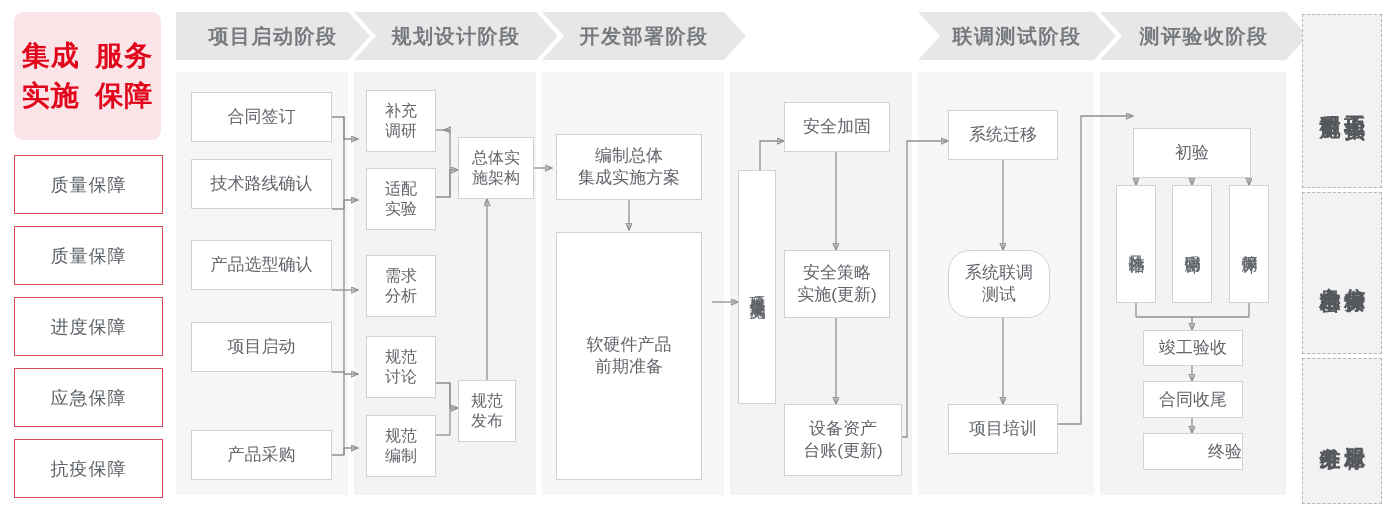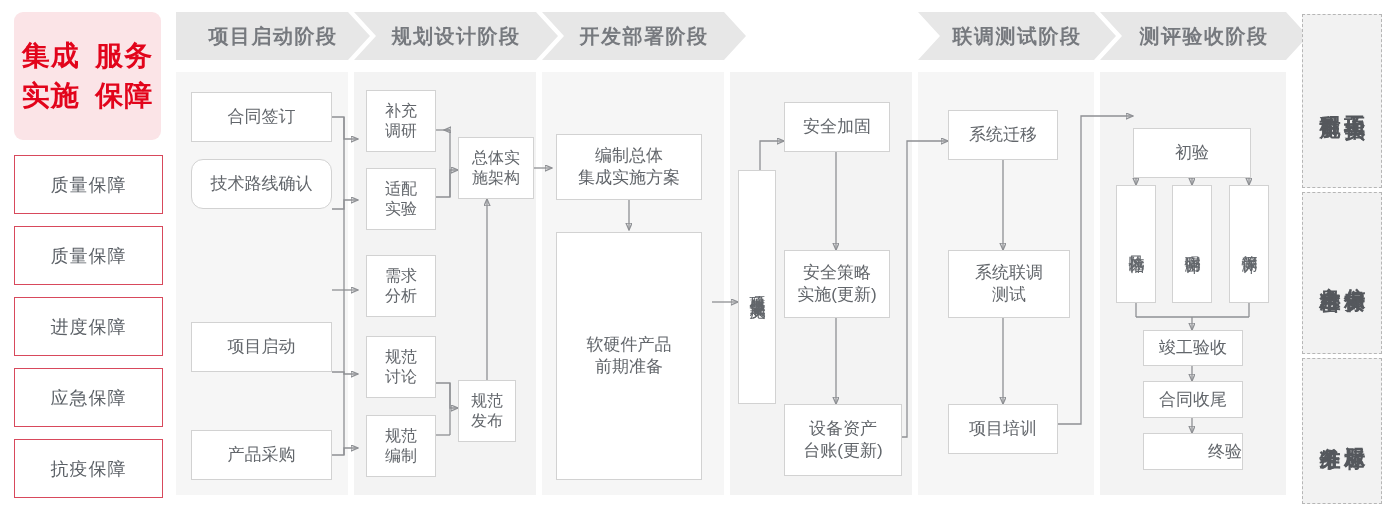--- a/index.html
+++ b/index.html
@@ -173,22 +173,25 @@
     <line x1="1136" y1="317" x2="1249" y2="317"></line>
     <path d="M1192,317 L1192,330" marker-end="url(#ah)"></path>
 
     <path d="M1192,366 L1192,381" marker-end="url(#ah)"></path>
     <path d="M1192,418 L1192,433" marker-end="url(#ah)"></path>
   </svg>
 
   <div class="node" style="left:191px;top:92px; width:141px;height:50px;">
       <span>合同签订</span>
     </div>
-  <div class="node" style="left:191px;top:159px;width:141px;height:50px;border-radius:12px;">
+  <div class="node" style="left:191px;top:159px;width:141px;height:50px;">
       <span>技术路线确认</span>
+    </div>
+  <div class="node" style="left:191px;top:240px;width:141px;height:50px;">
+      <span>产品选型确认</span>
     </div>
   <div class="node" style="left:191px;top:322px;width:141px;height:50px;text-align:right;">
       <span>项目启动</span>
     </div>
   <div class="node" style="left:191px;top:430px;width:141px;height:50px;">
       <span>产品采购</span>
     </div>
 
   <div class="node sm" style="left:366px;top:90px; width:70px;height:62px;">
       <span class="ml">补充<br>调研</span>
@@ -228,21 +231,21 @@
   <div class="node" style="left:784px;top:250px;width:106px;height:68px;">
       <span class="ml">安全策略<br>实施(更新)</span>
     </div>
   <div class="node" style="left:784px;top:404px;width:118px;height:72px;">
       <span class="ml">设备资产<br>台账(更新)</span>
     </div>
 
   <div class="node" style="left:948px;top:110px;width:110px;height:50px;">
       <span>系统迁移</span>
     </div>
-  <div class="node" style="left:948px;top:250px;width:122px;height:68px;">
+  <div class="node" style="left:948px;top:250px;width:102px;height:68px;border-radius:22px;">
       <span class="ml">系统联调<br>测试</span>
     </div>
   <div class="node" style="left:948px;top:404px;width:110px;height:50px;">
       <span>项目培训</span>
     </div>
 
   <div class="node" style="left:1133px;top:88px;width:118px;height:50px;margin-top:40px;">
       <span>初验</span>
     </div>
   <div class="node vert sm" style="left:1116px;top:185px;width:40px;height:118px;">

